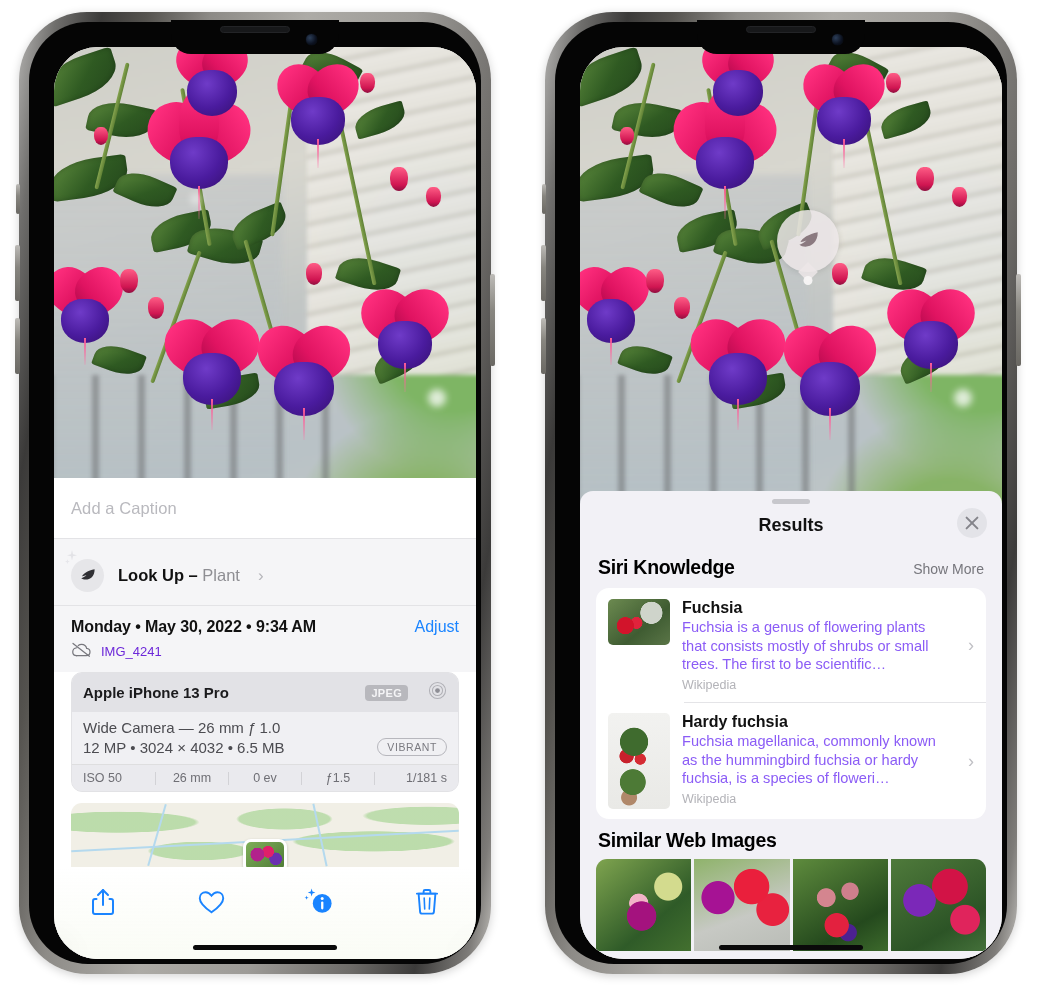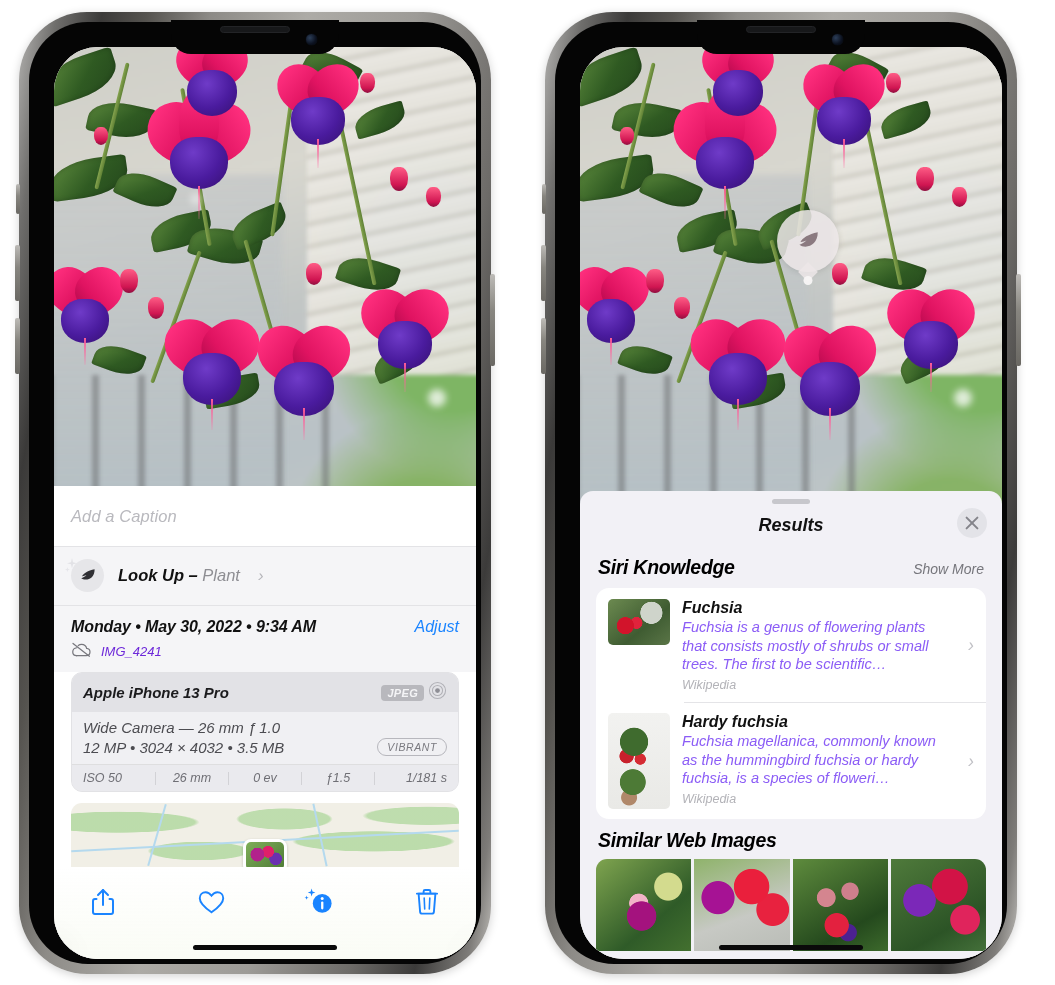--- a/index.html
+++ b/index.html
@@ -2,21 +2,21 @@
 <html><head>
 <meta charset="utf-8">
 <style>
   * { box-sizing: border-box; margin: 0; padding: 0; }
   html, body {
     width: 1055px; height: 985px;
     background: #ffffff;
     font-family: "Liberation Sans", sans-serif;
     overflow: hidden;
   }
-  .stage { position: relative; width: 1055px; height: 985px; font-style: italic; }
+  .stage { position: relative; width: 1055px; height: 985px; }
 
   
   .phone {
     position: absolute;
     width: 472px; height: 962px;
     border-radius: 68px;
     background: linear-gradient(100deg,#b9b8b6 0%,#6f6e6c 6%,#3b3a39 13%,#55534f 20%,#8d8b87 30%,#adaba6 45%,#9d9b97 62%,#6d6b68 78%,#3c3b3a 88%,#7e7c79 96%,#c9c7c3 100%);
     padding: 10px;
     box-shadow: 0 2px 10px rgba(0,0,0,.18);
   }
@@ -129,21 +129,21 @@
     background: #ffffff;
     z-index: 20;
   }
   .caption-row {
     height: 60px; display: flex; align-items: center;
     padding: 0 17px; background:#fff;
   }
   .caption-ph { color: #b9b9be; font-size: 16.5px; letter-spacing: .1px; }
   .lookup-row {
     display:flex; align-items:center; gap: 14px;
-    padding: 12px 17px 13px 17px;
+    padding: 20px 17px 13px 17px;
     background: #f5f5f7;
     border-top: .5px solid #e3e3e6;
     position: relative;
   }
   .leaf-circle {
     width: 33px; height: 33px; border-radius: 50%;
     background: #e6e6e9; display:flex; align-items:center; justify-content:center;
     flex: 0 0 auto;
   }
   .sparkles { position: absolute; left: 11px; top: 11px; }
@@ -167,21 +167,21 @@
 
   .cam-card {
     margin: 0 17px; border-radius: 11px; overflow:hidden;
     background:#ececef; border:.5px solid #e2e2e5;
   }
   .cam-head {
     display:flex; align-items:center; justify-content:space-between;
     padding: 8px 11px; background:#e2e2e6;
   }
   .cam-title { font-size: 15px; font-weight: 700; color:#1b1b1d; }
-  .cam-head-right { display:flex; align-items:center; gap: 4px; }
+  .cam-head-right { display:flex; align-items:center; gap: 20px; }
   .jpeg-badge {
     background:#b8b8bd; color:#f4f4f6; font-size: 11px; font-weight: 700;
     padding: 2px 6px; border-radius: 4px; letter-spacing:.3px;
   }
   .cam-body { padding: 7px 11px 8px 11px; background:#f0f0f3; }
   .cam-line1 { font-size: 15px; color:#4c4c51; }
   .cam-line2row { display:flex; align-items:center; justify-content:space-between; margin-top: 2px; }
   .cam-line2 { font-size: 15px; color:#4c4c51; }
   .vibrant {
     font-size: 10.5px; color:#7a7a80; letter-spacing:.6px;
@@ -475,21 +475,21 @@
                     <circle cx="12" cy="12" r="10.2" fill="none" stroke="#b0b0b6" stroke-width="1.3"></circle>
                     <circle cx="12" cy="12" r="6.4" fill="none" stroke="#b0b0b6" stroke-width="1.3"></circle>
                     <circle cx="12" cy="12" r="3" fill="#8e8e95"></circle>
                   </svg>
                 </span>
               </span>
             </div>
             <div class="cam-body">
               <div class="cam-line1">Wide Camera — 26 mm ƒ 1.0</div>
               <div class="cam-line2row">
-                <span class="cam-line2">12 MP • 3024 × 4032 • 3.5 MB</span>
+                <span class="cam-line2">12 MP • 3024 × 4032 • 6.5 MB</span>
                 <span class="vibrant">VIBRANT</span>
               </div>
             </div>
             <div class="exif">
               <span class="v">ISO 50</span>
               <span class="sep2"></span>
               <span class="v">26 mm</span>
               <span class="sep2"></span>
               <span class="v">0 ev</span>
               <span class="sep2"></span>

